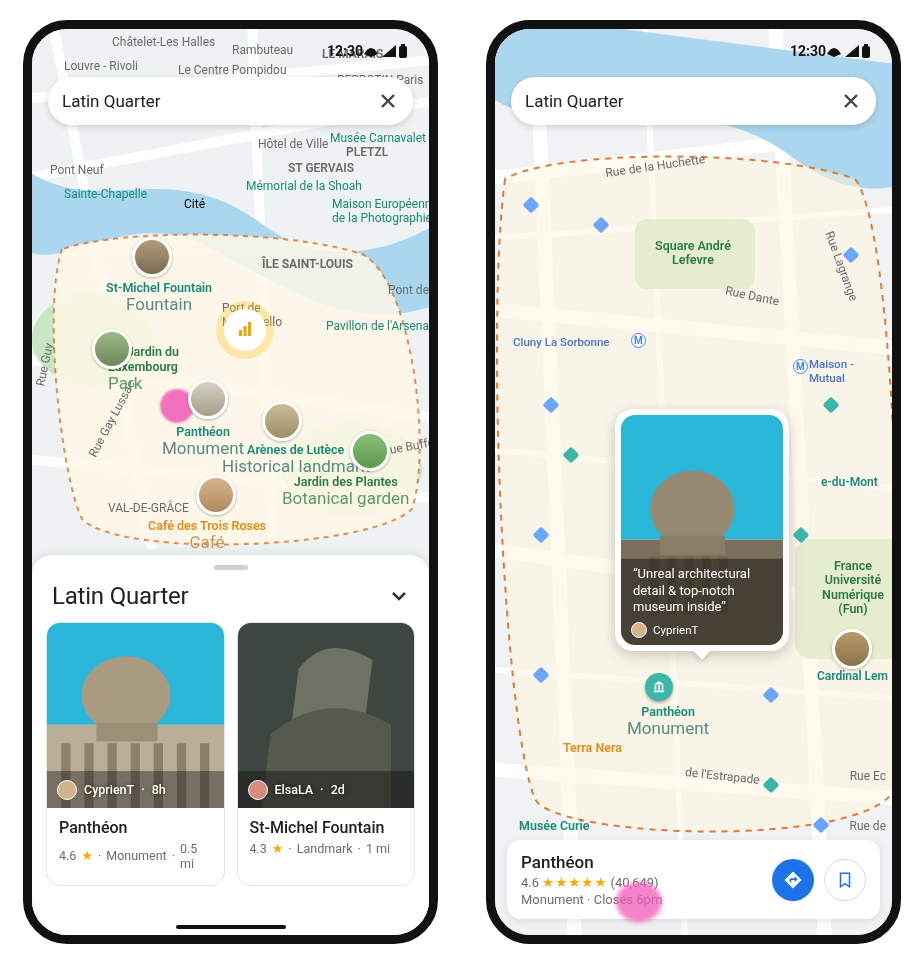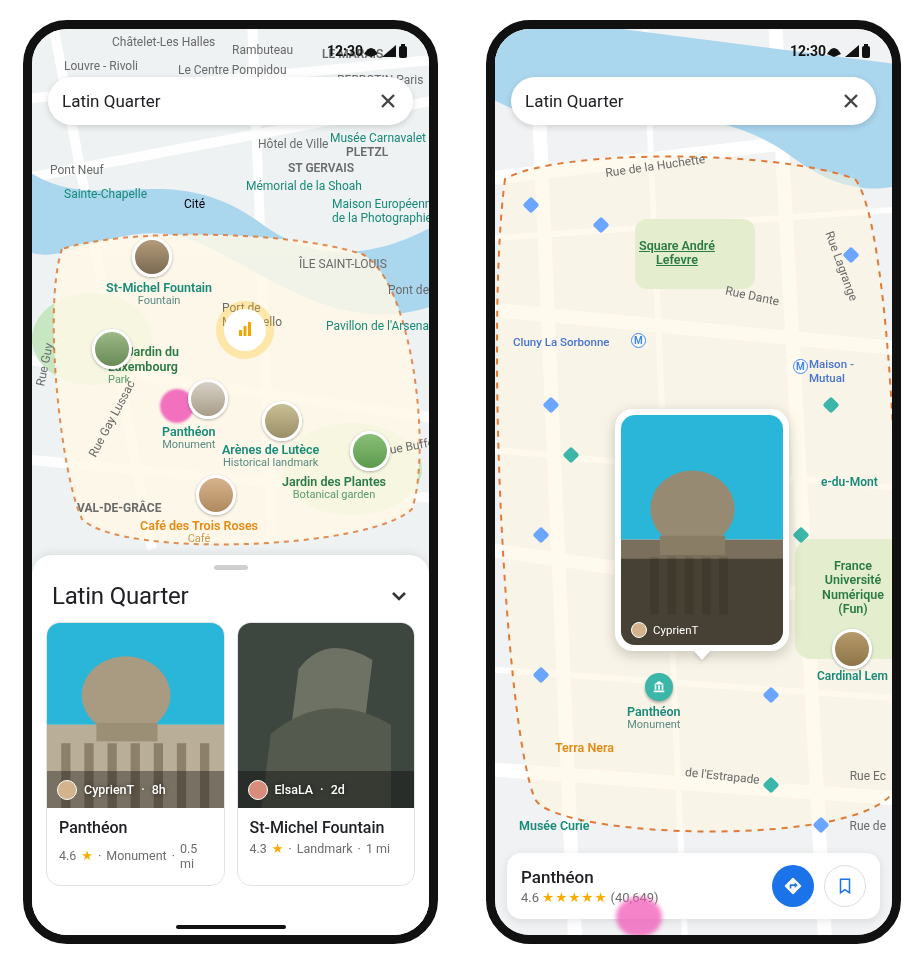--- a/index.html
+++ b/index.html
@@ -42,23 +42,23 @@
     height: 48px;
     display: flex; align-items: center;
     padding: 0 14px;
     box-shadow: 0 2px 6px rgba(0,0,0,.15);
     z-index: 30;
   }
   .search-text { font-size: 17px; color: #202124; flex:1; }
   .close-icon { width: 22px; height: 22px; stroke:#444; stroke-width:2.4; fill:none; }
   .map-label { position:absolute; font-size:12px; color:#6a6a6a; white-space:nowrap; z-index:5; }
   .poi-label { position:absolute; font-size:12.5px; font-weight:600; line-height:1.15; text-align:center; z-index:6; }
-  .poi-label .sub { display:block; font-size:11px; font-weight:400; }
+  .poi-label .sub { display:block; font-size:17px; font-weight:400; }
   .teal { color:#188a79; } .teal .sub{color:#5b8b84;}
-  .orange { color:#e58a13; } .orange .sub{color:#c7994f;}
+  .orange { color:#e58a13;margin-left:8px; } .orange .sub{color:#c7994f;}
   .pin-circ { position:absolute; width:40px; height:40px; border-radius:50%; border:3px solid #fff; box-shadow:0 1px 3px rgba(0,0,0,.3); z-index:7; background:#cfc9bd; }
   .pink-dot { position:absolute; width:34px; height:34px; border-radius:50%; background:#f15ab8; z-index:6; filter:blur(1px); opacity:.85; }
   .ring-icon { position:absolute; width:42px; height:42px; border-radius:50%; background:#fff; box-shadow:0 0 0 8px rgba(255,197,48,.35); z-index:7; display:flex; align-items:center; justify-content:center; }
 
   .bottom-sheet {
     position:absolute; left:0; right:0; bottom:0;
     background:#fff; border-radius:20px 20px 0 0;
     z-index:40; padding: 8px 14px 14px 14px;
     box-shadow: 0 -2px 10px rgba(0,0,0,.08);
   }
@@ -173,29 +173,29 @@
     <span class="map-label" style="left:226px; top:108px;">Hôtel de Ville</span>
     <span class="map-label teal" style="left:298px; top:102px;">Musée Carnavalet</span>
     <span class="map-label" style="left:314px; top:116px; font-weight:600;">PLETZL</span>
     <span class="map-label" style="left:256px; top:132px; font-weight:600;">ST GERVAIS</span>
     <span class="map-label teal" style="left:214px; top:150px;">Mémorial de la Shoah</span>
     <span class="map-label" style="left:152px; top:168px; color:#000000;">Cité</span>
     <span class="map-label teal" style="left:32px; top:158px;">Sainte-Chapelle</span>
     <span class="map-label" style="left:18px; top:134px;">Pont Neuf</span>
     <span class="map-label teal" style="left:300px; top:168px; white-space:pre;">Maison Européenne
 de la Photographie</span>
-    <span class="map-label" style="left:230px; top:228px; font-weight:400;margin-left:37px;">ÎLE SAINT-LOUIS</span>
+    <span class="map-label" style="left:230px; top:228px; font-weight:700;">ÎLE SAINT-LOUIS</span>
     <span class="map-label" style="left:356px; top:254px;">Pont de Sully</span>
     <span class="map-label" style="left:190px; top:272px; white-space:pre;">Port de
 Montebello</span>
     <span class="map-label teal" style="left:294px; top:290px;">Pavillon de l'Arsenal</span>
     <span class="map-label" style="left:8px; top:350px; transform:rotate(-78deg); transform-origin:left;">Rue Guy</span>
     <span class="map-label" style="left:60px; top:420px; transform:rotate(-62deg); transform-origin:left;">Rue Gay Lussac</span>
     <span class="map-label" style="left:350px; top:410px; transform:rotate(-10deg);">Rue Buffon</span>
-    <span class="map-label" style="left:45px; top:472px; font-weight:700;">VAL-DE-GRÂCE</span>
+    <span class="map-label" style="left:76px; top:472px; font-weight:400;">VAL-DE-GRÂCE</span>
 
     <div class="pin-circ" style="left:100px; top:208px; background:linear-gradient(#b39b7a,#7a6a52);"></div>
     <div class="pin-circ" style="left:60px; top:300px; background:linear-gradient(#9cb887,#6a8a58);"></div>
     <div class="pin-circ" style="left:156px; top:350px; background:linear-gradient(#d6d0c6,#a89d88);"></div>
     <div class="pin-circ" style="left:230px; top:372px; background:linear-gradient(#c8be93,#9c8f68);"></div>
     <div class="pin-circ" style="left:318px; top:402px; background:linear-gradient(#8abf78,#5c9a4c);"></div>
     <div class="pin-circ" style="left:164px; top:446px; background:linear-gradient(#d7b38c,#b08a5e);"></div>
 
     <div class="ring-icon" style="left:192px; top:280px;">
       <svg width="20" height="20" viewBox="0 0 20 20">
@@ -353,21 +353,21 @@
 
       <path d="M-30 50 C70 140 180 40 300 130 C380 190 440 140 440 140 L440 40 L-30 -20 Z" fill="#aad6ee"></path>
 
       <rect x="140" y="190" width="120" height="70" rx="12" fill="#c8e6c1"></rect>
       <rect x="300" y="510" width="110" height="120" rx="16" fill="#c8e6c1"></rect>
 
       <path d="M10 150 C-10 300 10 700 40 770 C60 810 370 820 400 760 C410 600 400 200 360 150 C280 120 60 120 10 150 Z" fill="rgba(255,245,220,.5)" stroke="#e07a36" stroke-dasharray="6 6" stroke-width="2"></path>
     </svg>
 
     <span class="map-label" style="left:110px; top:130px; transform:rotate(-8deg);">Rue de la Huchette</span>
-    <div class="poi-label park-lbl" style="left:144px; top:210px; white-space:pre;text-decoration:underline;">Square André
+    <div class="poi-label park-lbl" style="left:160px; top:210px; white-space:pre;">Square André
 Lefevre</div>
     <span class="map-label" style="left:310px; top:230px; transform:rotate(70deg);">Rue Lagrange</span>
     <span class="map-label" style="left:230px; top:260px; transform:rotate(12deg);">Rue Dante</span>
     <span class="metro-lbl" style="left:18px; top:306px;">Cluny La Sorbonne</span>
     <span class="metro" style="left:136px; top:304px;">M</span>
     <span class="metro" style="left:298px; top:330px;">M</span>
     <span class="metro-lbl" style="left:314px; top:328px;">Maison - Mutual</span>
     <span class="map-label teal" style="left:326px; top:446px; font-weight:600;">e-du-Mont</span>
     <div class="poi-label park-lbl" style="right:8px; top:530px; white-space:pre; text-align:center;">France
 Université
@@ -412,20 +412,21 @@
           <rect x="46" y="126" width="68" height="20" fill="#8a7d66"></rect>
           <g fill="#6f644f">
               <rect x="36" y="148" width="9" height="60"></rect>
               <rect x="54" y="148" width="9" height="60"></rect>
               <rect x="72" y="148" width="9" height="60"></rect>
               <rect x="90" y="148" width="9" height="60"></rect>
               <rect x="108" y="148" width="9" height="60"></rect>
             </g>
           <rect y="150" width="180" height="90" fill="rgba(0,0,0,.42)"></rect>
         </svg>
+        <div class="popup-text">“Unreal architectural detail &amp; top-notch museum inside”</div>
         <div class="popup-user">
           <span class="avatar" style="width:16px;height:16px;"></span>
           <span>CyprienT</span>
         </div>
       </div>
       <div class="popup-tail"></div>
     </div>
   </div>
 
   <div class="search-pill">
@@ -437,20 +438,23 @@
 
   <div class="detail-card">
     <div class="detail-main">
       <div class="detail-title">Panthéon</div>
       <div class="rating-row">
         <span>4.6</span>
         <span class="stars">★★★★★</span>
         <span class="count">(40,649)</span>
         <div class="pink-blob"></div>
       </div>
+      <div class="detail-meta">
+        <span>Monument</span> · <span>Closes 6pm</span>
+      </div>
     </div>
     <div class="circ-btn blue">
       <svg width="20" height="20" viewBox="0 0 24 24" fill="#fff">
           <path d="M21.7 11.3 12.7 2.3a1 1 0 0 0-1.4 0l-9 9a1 1 0 0 0 0 1.4l9 9a1 1 0 0 0 1.4 0l9-9a1 1 0 0 0 0-1.4zM14 14.5V12h-4v3H8v-4a1 1 0 0 1 1-1h5V7.5l3.5 3.5L14 14.5z"></path>
         </svg>
     </div>
     <div class="circ-btn outline">
       <svg width="18" height="18" viewBox="0 0 24 24" fill="none" stroke="#1a73e8" stroke-width="2">
           <path d="M6 3h12v18l-6-4-6 4V3z"></path>
         </svg>

